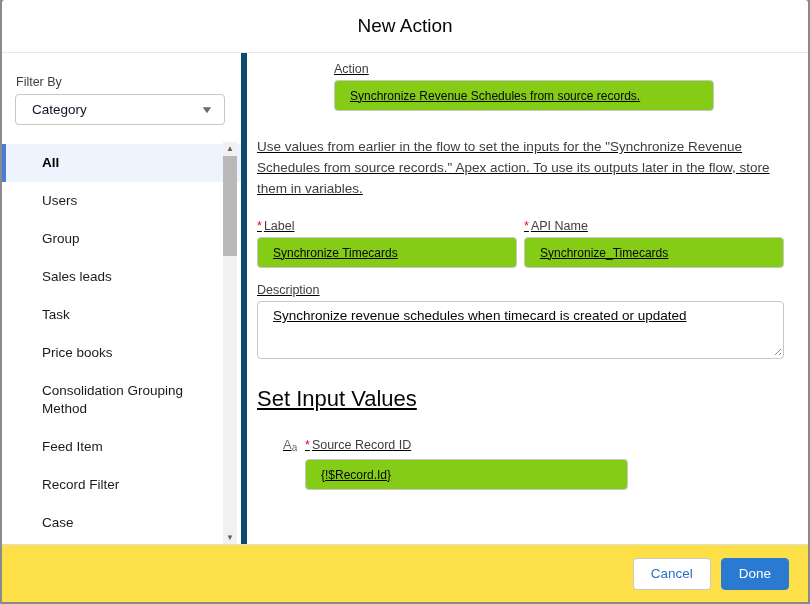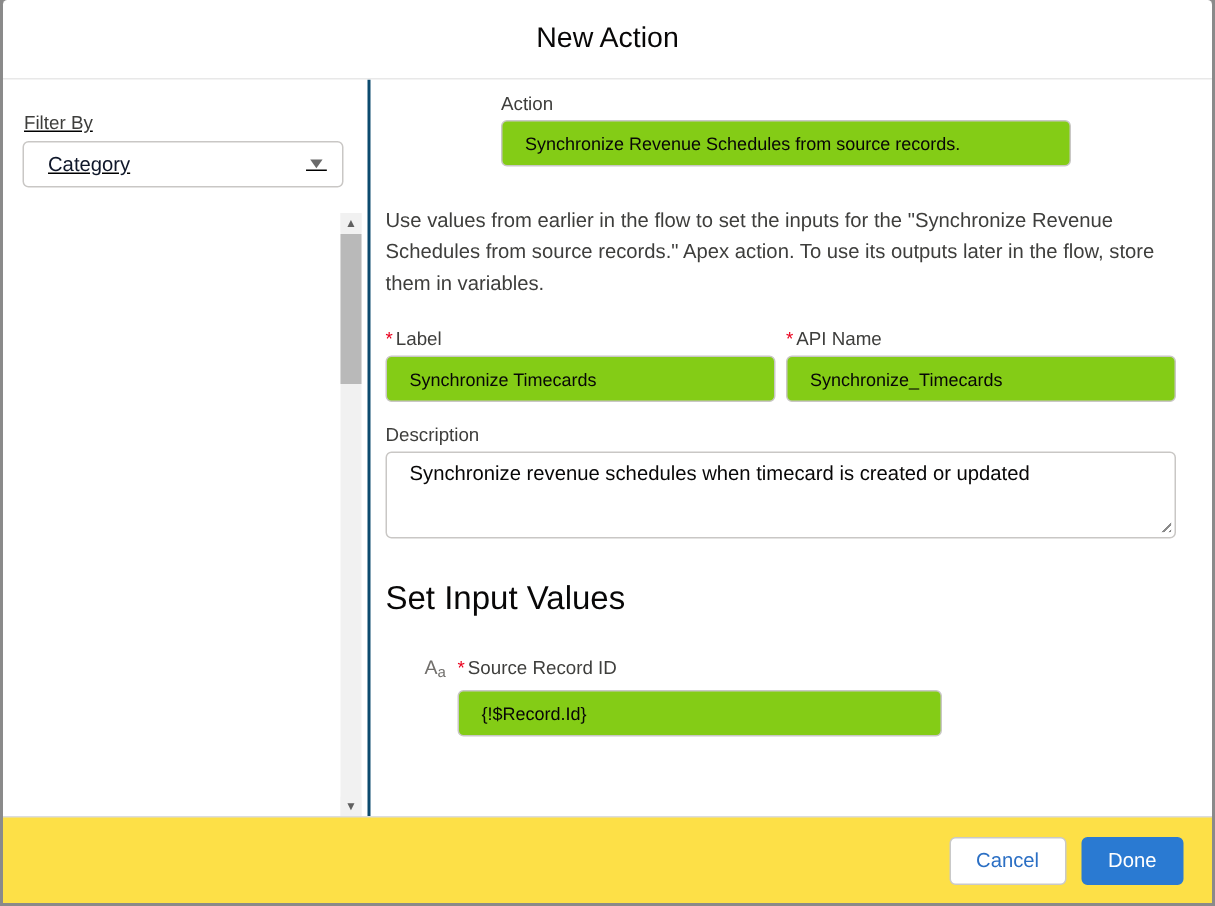--- a/index.html
+++ b/index.html
@@ -42,22 +42,22 @@
     display: flex; align-items: center; justify-content: center;
     border-bottom: 1px solid #e8e8e8;
   }
   .modal-title { font-size: 19px; color: #080707; font-weight: 400; }
 
   
   .modal-body { flex: 1 1 auto; display: flex; overflow: hidden; }
 
   
   .sidebar {
-    flex: 0 0 245px; border-right: 2px solid #0c4a6e;
-    position: relative; padding-top: 14px; text-decoration: underline;
+    flex: 0 0 245px; border-right: 6px solid #0c4a6e;
+    position: relative; padding-top: 14px;
   }
   .filter-label { font-size: 12.5px; color: #3e3e3c; margin: 8px 0 5px 14px; }
   .combobox {
     margin: 0 16px 0 13px; height: 31px;
     border: 1px solid #c9c7c5; border-radius: 4px;
     display: flex; align-items: center; justify-content: space-between;
     padding: 0 12px 0 16px; cursor: pointer; background: #fff;
   }
   .combobox-value { font-size: 13.5px; color: #0f172a; }
   .combobox-caret { font-size: 10px; color: #6b6b6b; transform: scaleX(1.4); }
@@ -83,21 +83,21 @@
     font-size: 8px; color: #606060; background: #f1f1f1; cursor: pointer;
   }
   .sb-arrow.up { top: 0; }
   .sb-arrow.down { bottom: 0; }
   .sb-thumb {
     position: absolute; left: 0; top: 14px; width: 14px; height: 100px;
     background: #b9b9b9; cursor: pointer;
   }
 
   
-  .content { flex: 1 1 auto; padding: 9px 24px 0 10px; overflow: hidden; }
+  .content { flex: 1 1 auto; padding: 9px 24px 0 10px; overflow: hidden; text-decoration: underline; }
   .field-label { font-size: 12.5px; color: #3e3e3c; margin-bottom: 4px; display: block; }
   .req { color: #ea001e; margin-right: 2px; font-size: 12.5px; }
   .text-input {
     width: 100%; height: 31px;
     border: 1px solid #c9c7c5; border-radius: 4px;
     padding: 0 12px 0 15px; font-size: 12px; color: #080707;
     font-family: "Liberation Sans", "DejaVu Sans", sans-serif;
     background: #84cc16; outline: none; display: block;
   }
   .action-group { margin-left: 77px; width: 380px; }
@@ -164,20 +164,32 @@
 
     <div class="modal-body">
 
       <div class="sidebar">
         <div class="filter-label">Filter By</div>
         <div class="combobox">
           <span class="combobox-value">Category</span>
           <span class="combobox-caret">▼</span>
         </div>
 
+        <div class="cat-list">
+          <div class="cat-item selected">All</div>
+          <div class="cat-item">Users</div>
+          <div class="cat-item">Group</div>
+          <div class="cat-item">Sales leads</div>
+          <div class="cat-item">Task</div>
+          <div class="cat-item">Price books</div>
+          <div class="cat-item">Consolidation Grouping Method</div>
+          <div class="cat-item">Feed Item</div>
+          <div class="cat-item">Record Filter</div>
+          <div class="cat-item">Case</div>
+        </div>
 
         <div class="sb-track">
           <div class="sb-arrow up">▲</div>
           <div class="sb-thumb"></div>
           <div class="sb-arrow down">▼</div>
         </div>
       </div>
 
       <div class="content">
 

